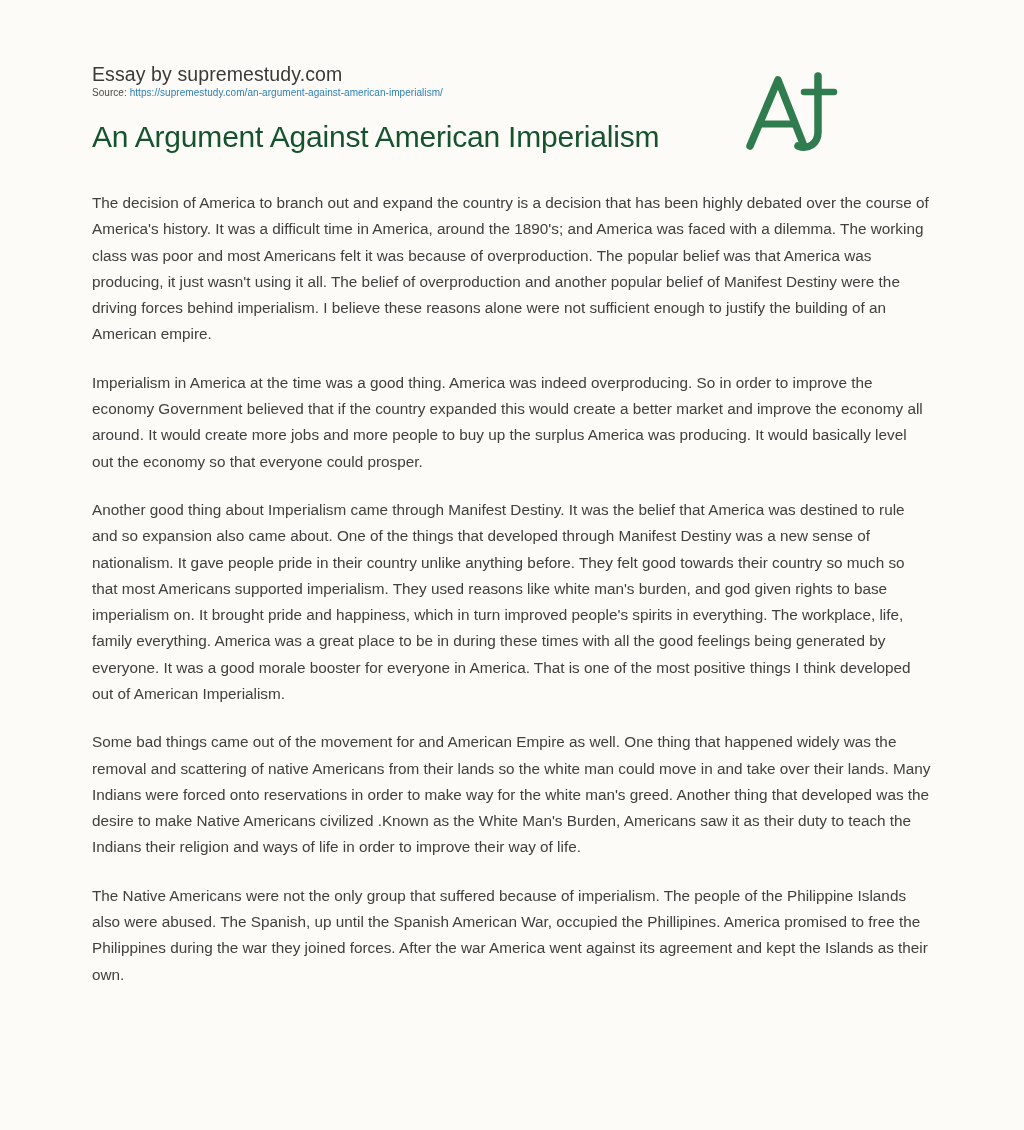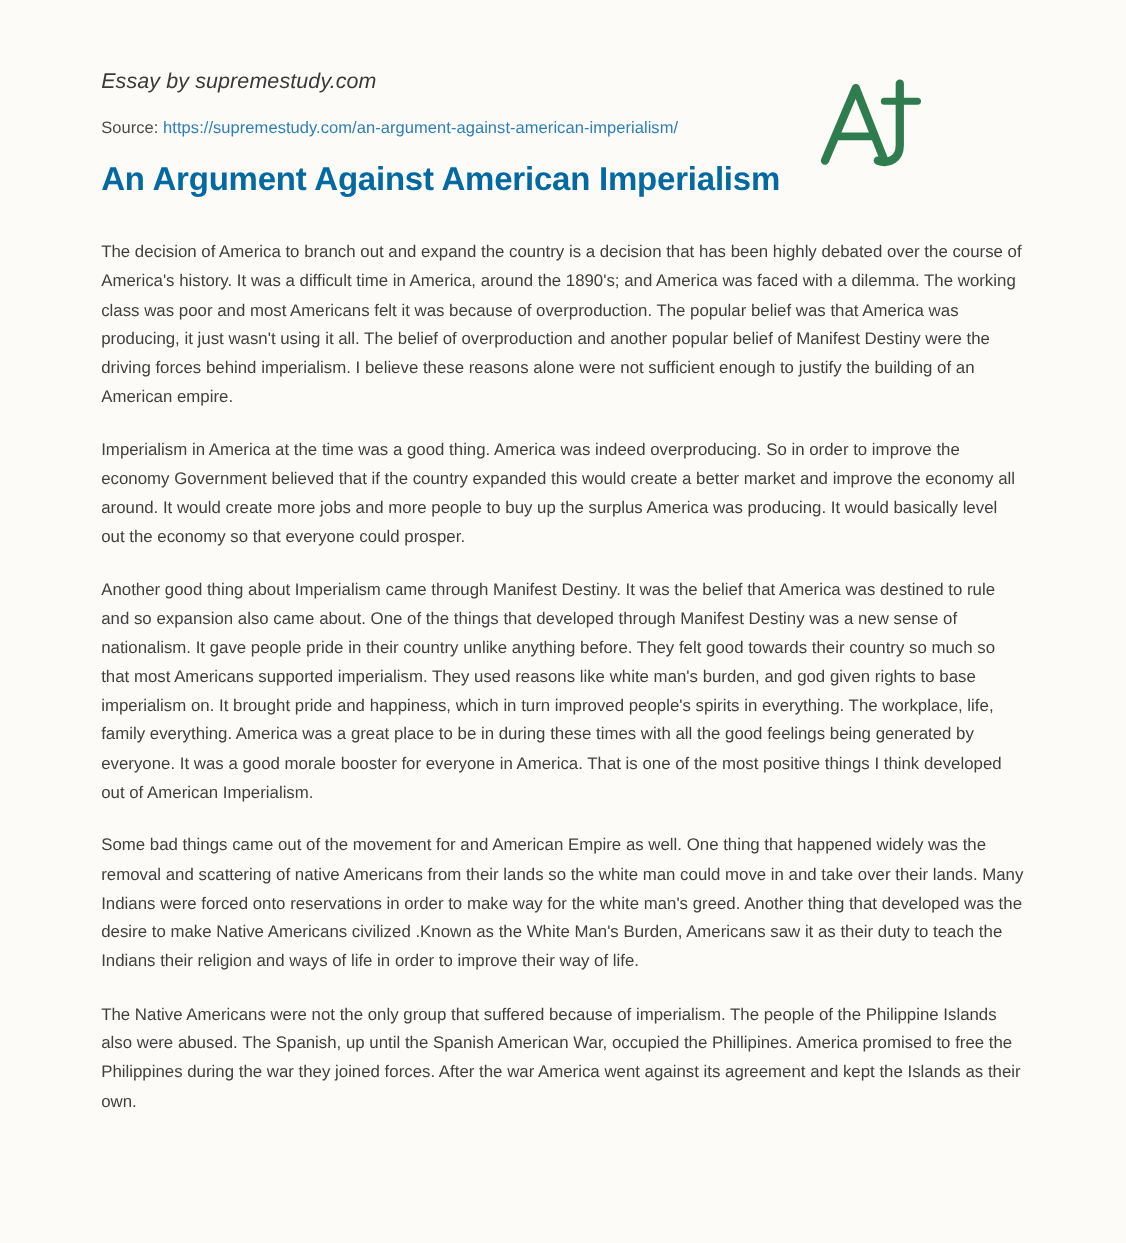--- a/index.html
+++ b/index.html
@@ -23,28 +23,26 @@
   }
   .header {
     position: relative;
     padding-top: 62px;
   }
   .byline {
     font-size: 19.5px;
     color: #3a3a3a;
     letter-spacing: 0.1px;
     line-height: 1.3;
-    font-style: italic;
   }
   .byline .domain {
     color: #3a3a3a;
   }
   .source-line {
-    margin-top: 21px;
-    font-size: 15px;
+    font-size: 10px;
     color: #4a4a4a;
     letter-spacing: 0.05px;
   }
   .source-line .source-label {
     color: #4a4a4a;
   }
   .source-line .source-url {
     color: #2d7fb8;
     text-decoration: none;
     word-break: break-all;
@@ -55,22 +53,22 @@
     top: 66px;
     width: 110px;
     height: 96px;
   }
   .logo svg {
     display: block;
   }
   .title {
     font-size: 30px;
     line-height: 1.25;
-    font-weight: bold;
-    color: #0369a1;
+    font-weight: normal;
+    color: #14532d;
     letter-spacing: -0.2px;
   }
   .article {
     margin-top: 34px;
   }
   .article p {
     margin: 0 0 22px 0;
     font-size: 15.3px;
     line-height: 1.72;
     color: #404040;

